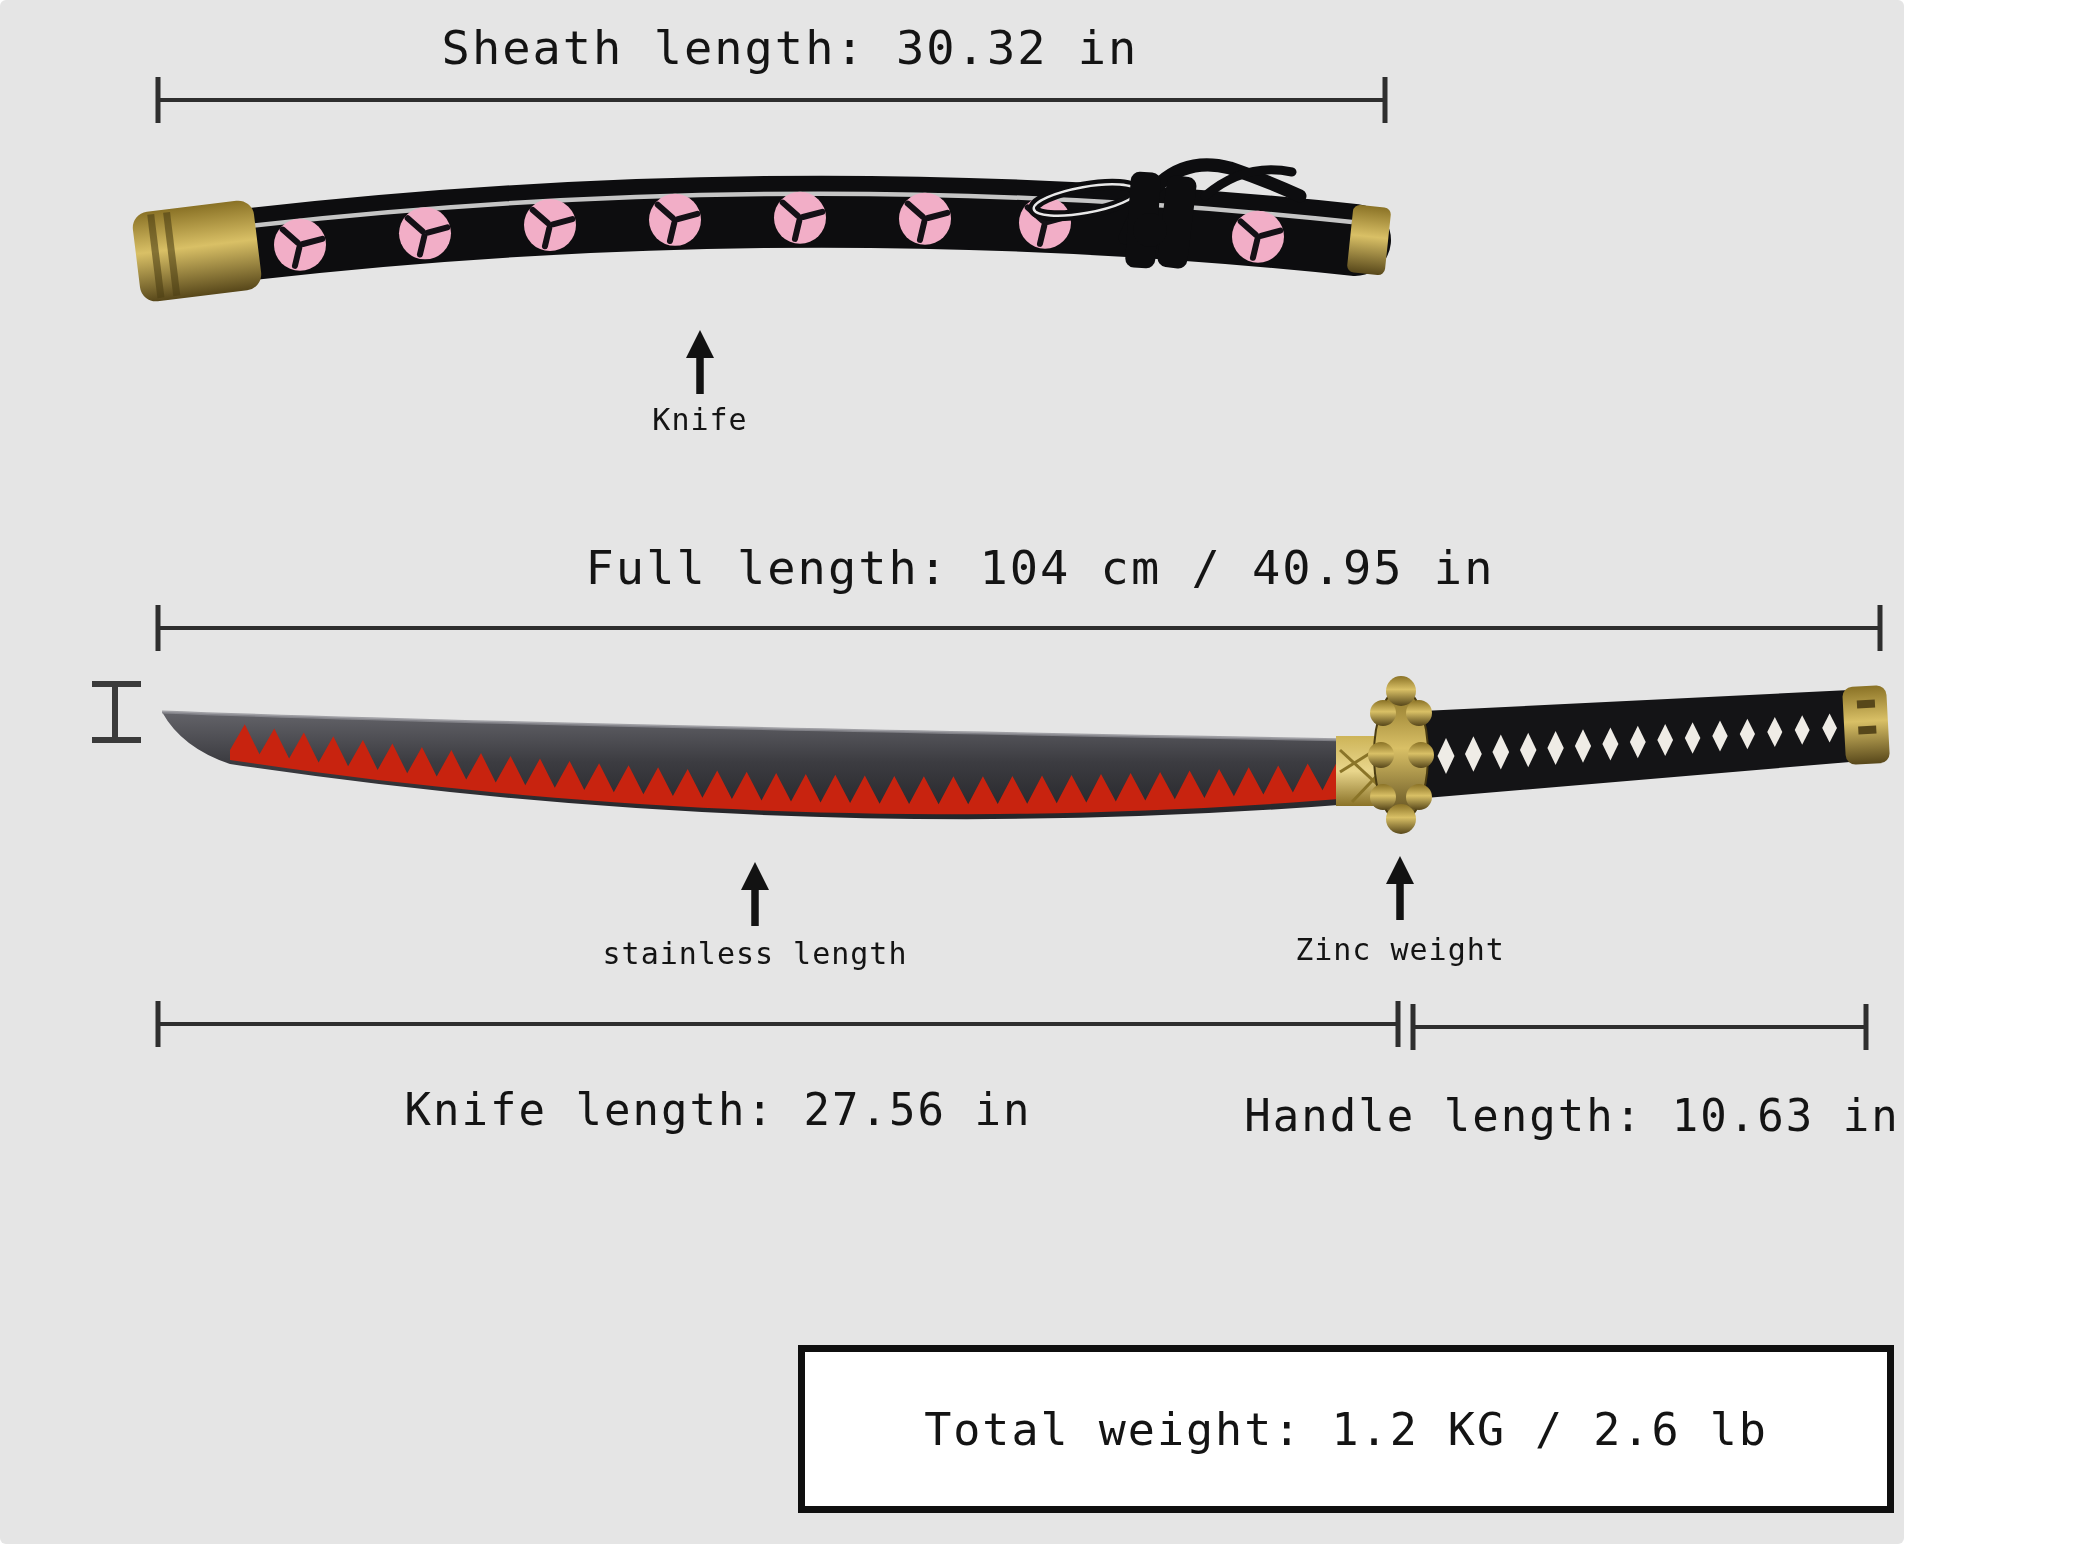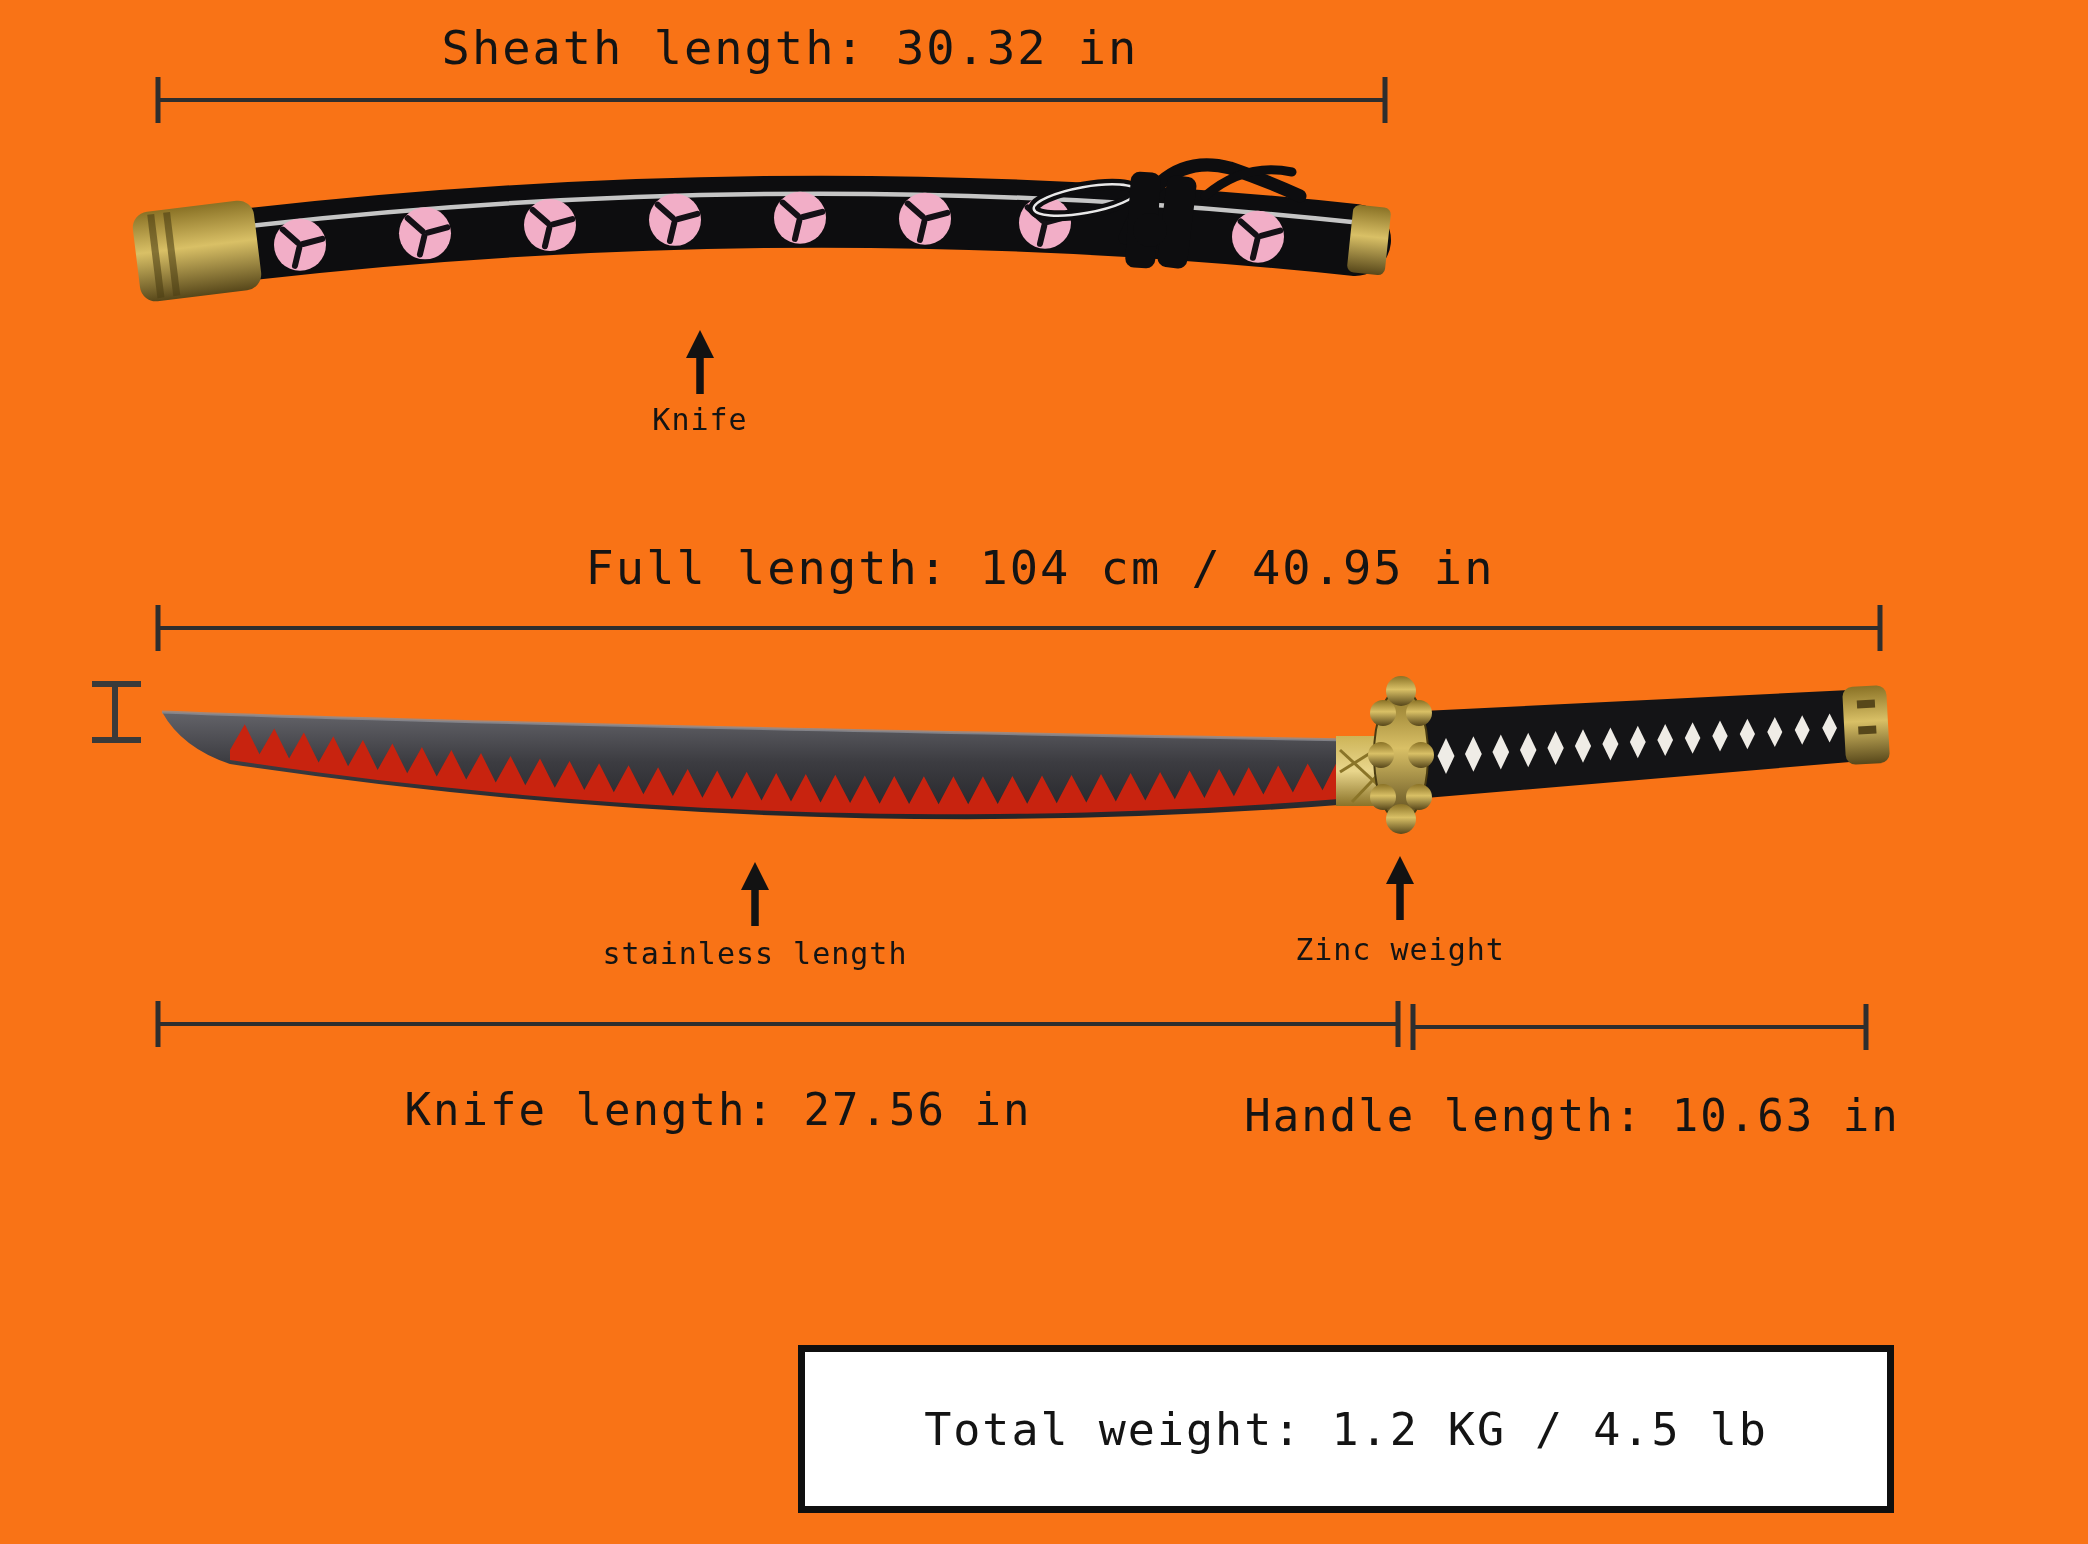--- a/index.html
+++ b/index.html
@@ -1,17 +1,17 @@
 <!DOCTYPE html>
 <html><head>
 <meta charset="utf-8">
 <style>
   html,body{margin:0;padding:0;background:#ffffff;}
-  #page{position:relative;width:2088px;height:1544px;background:#f97316;overflow:hidden;
-        font-family:"DejaVu Sans Mono","Liberation Mono",monospace;color:#161616;}
+  #page{position:relative;width:1904px;height:1544px;background:#e5e5e5;overflow:hidden;
+        font-family:"DejaVu Sans Mono","Liberation Mono",monospace;color:#161616;border-radius:6px;}
   #scene{position:absolute;left:0;top:0;}
   .label{position:absolute;transform:translateX(-50%);white-space:nowrap;
          font-family:"DejaVu Sans Mono","Liberation Mono",monospace;color:#141414;}
   .title{font-size:47px;letter-spacing:2px;}
   .mid{font-size:44px;letter-spacing:2px;}
   .small{font-size:30px;letter-spacing:1px;}
   #weight-box{position:absolute;left:798px;top:1345px;width:1096px;height:168px;
               border:7px solid #0f0f0f;background:#ffffff;display:flex;
               align-items:center;justify-content:center;box-sizing:border-box;}
   #weight-box span{font-size:45px;letter-spacing:2px;color:#141414;}
@@ -199,15 +199,15 @@
 
   <div class="label small" style="left:755px;top:936px">stainless length</div>
 
   <div class="label small" style="left:1400px;top:932px">Zinc weight</div>
 
   <div class="label mid" style="left:718px;top:1084px">Knife length: 27.56 in</div>
 
   <div class="label mid" style="left:1572px;top:1090px">Handle length: 10.63 in</div>
 
   <div id="weight-box">
-    <span>Total weight: 1.2 KG / 4.5 lb</span>
+    <span>Total weight: 1.2 KG / 2.6 lb</span>
   </div>
 </div>
 
 </body></html>

